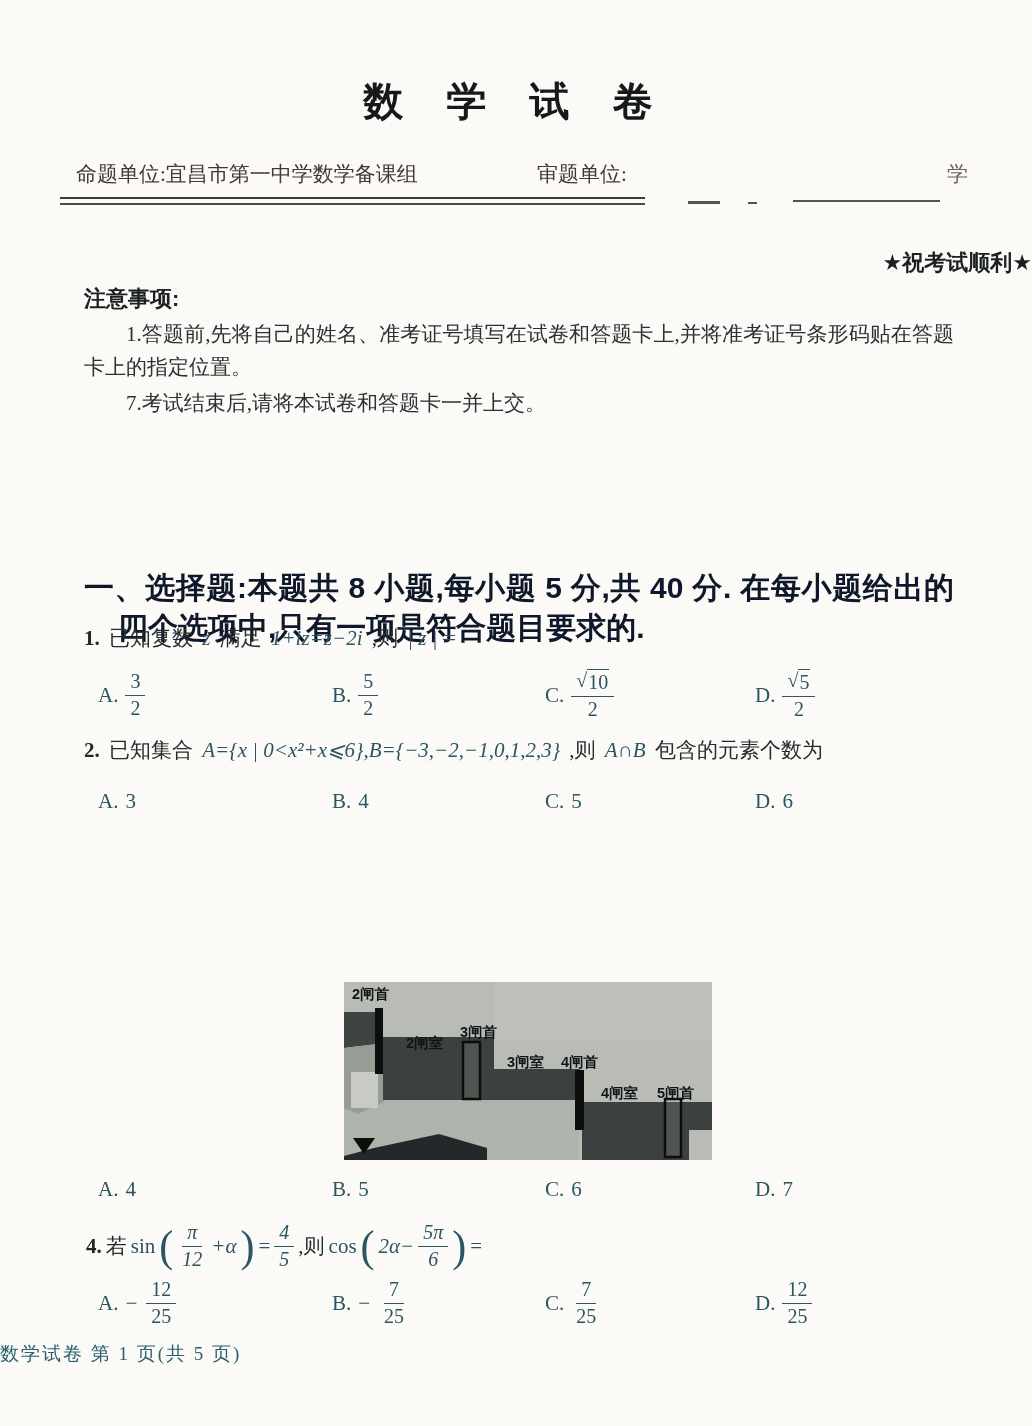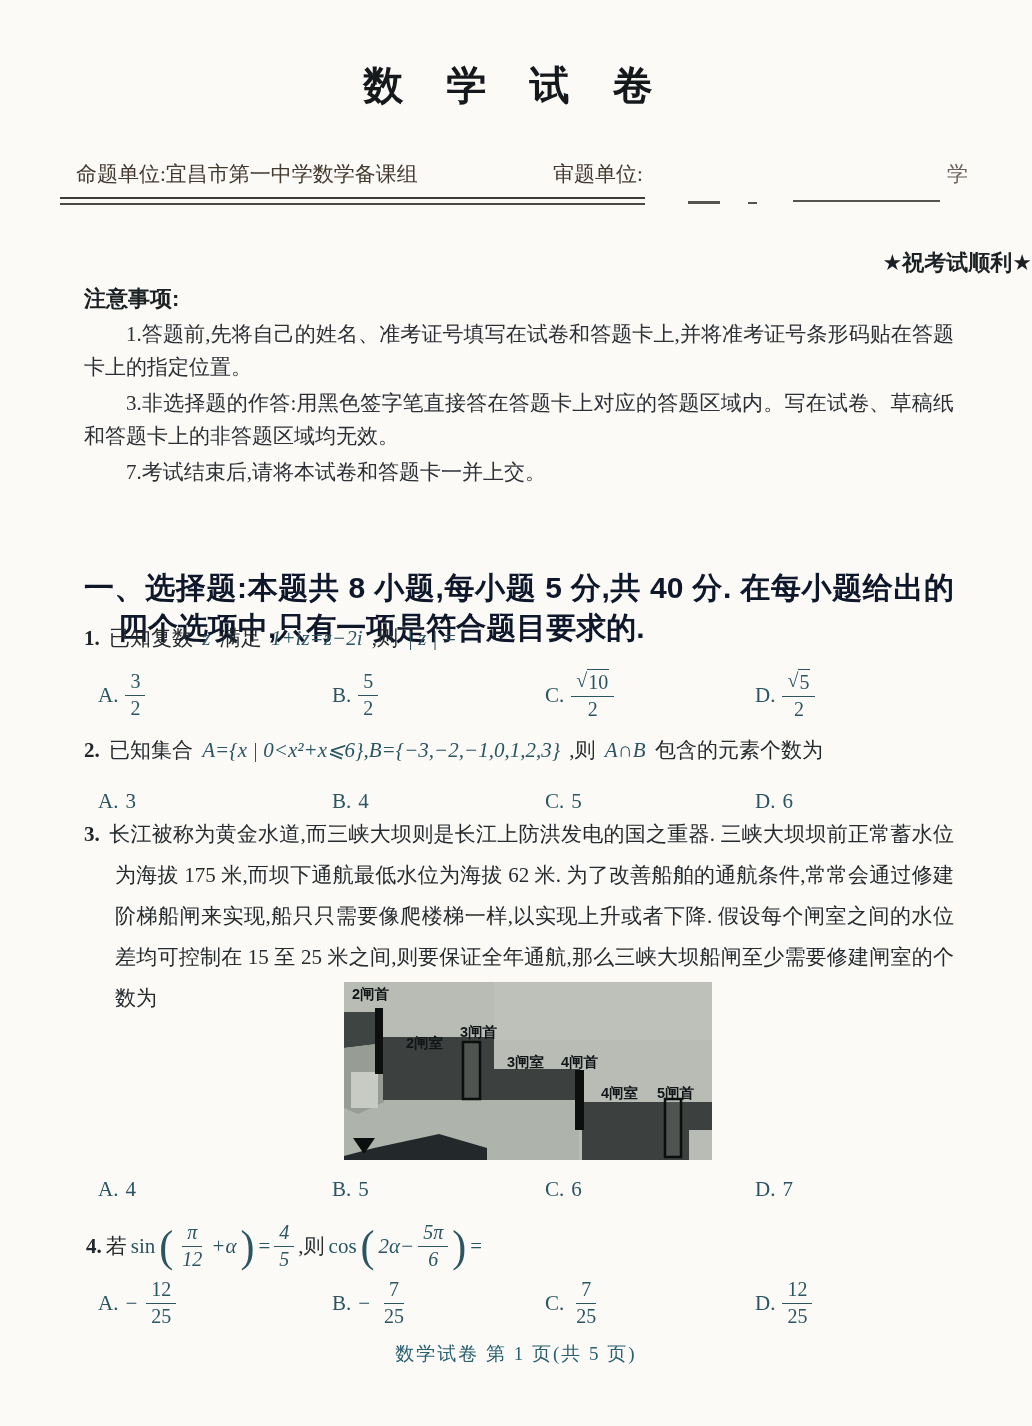--- a/index.html
+++ b/index.html
@@ -4,27 +4,27 @@
 <style>
   html,body{margin:0;padding:0;background:#e8e8e6;}
   .page{
     position:relative;width:1032px;height:1426px;margin:0 auto;
     background:#fbfaf7;overflow:hidden;
     font-family:"Liberation Serif","DejaVu Serif",serif;
     color:#262b2e;
   }
   
   .title{
-    position:absolute;top:58px;left:0;right:0;margin:0;text-align:center;
+    position:absolute;top:74px;left:0;right:0;margin:0;text-align:center;
     font-family:"Liberation Sans","DejaVu Sans",sans-serif;
     font-size:40px;font-weight:bold;letter-spacing:16px;color:#15191c;
   }
   .hdr1{position:absolute;top:160px;left:76px;right:64px;height:28px;font-size:21px;color:#43392f;}
   .hdr1 .maker{position:absolute;left:0;top:0;}
-  .hdr1 .reviewer{position:absolute;left:461px;top:0;margin-left:16px;}
+  .hdr1 .reviewer{position:absolute;left:461px;top:0;}
   .hdr1 .edge{position:absolute;right:0;top:0;color:#6b6158;}
   .rule-main{position:absolute;top:197px;left:60px;width:585px;height:4px;
     border-top:2px solid #3c3c3a;border-bottom:2px solid #4a4a46;}
   .rule-frag{position:absolute;background:#555550;height:3px;}
   .rf1{top:201px;left:688px;width:32px;}
   .rf2{top:202px;left:748px;width:9px;height:2px;}
   .rf3{top:200px;left:793px;width:147px;height:2px;}
   .hdr2{
     position:absolute;top:208px;left:84px;right:84px;display:flex;justify-content:space-between;
     font-family:"Liberation Sans","DejaVu Sans",sans-serif;font-size:21px;font-weight:bold;color:#191e21;
@@ -68,21 +68,21 @@
   .q4row{position:absolute;left:84px;top:1214px;height:64px;display:flex;align-items:center;font-size:21px;}
   .q4row .piece{margin:0 2px;}
   .bp{font-size:42px;font-weight:300;line-height:1;font-style:normal;color:#2a5561;transform:scaleY(1.05);}
   
   .fig{position:absolute;left:344px;top:982px;width:368px;height:178px;background:#b8bcb5;
        box-shadow:0 0 0 1px #a3a79f inset;border-radius:18px;}
   .fig svg{position:absolute;left:0;top:0;}
   .flab{position:absolute;font-family:"Liberation Sans","DejaVu Sans",sans-serif;
         font-size:14.5px;font-weight:bold;color:#121517;white-space:nowrap;}
   
-  .footer{position:absolute;top:1341px;left:0;right:0;text-align:center;
+  .footer{position:absolute;top:1341px;left:0;right:0;
           font-size:19px;letter-spacing:2px;color:#2a6170;}
 </style>
 </head>
 <body>
 
 <div class="page">
 
   <h1 class="title">数 学 试 卷</h1>
 
   <div class="hdr1">
@@ -95,21 +95,20 @@
   <div class="rule-frag rf1"></div>
   <div class="rule-frag rf2"></div>
   <div class="rule-frag rf3"></div>
 
 
   <div class="blessing">★祝考试顺利★</div>
 
   <div class="notice">
     <div class="notice-title">注意事项:</div>
     <p class="note">1.答题前,先将自己的姓名、准考证号填写在试卷和答题卡上,并将准考证号条形码贴在答题卡上的指定位置。</p>
-    <p class="note">3.非选择题的作答:用黑色签字笔直接答在答题卡上对应的答题区域内。写在试卷、草稿纸和答题卡上的非答题区域均无效。</p>
     <p class="note">7.考试结束后,请将本试卷和答题卡一并上交。</p>
   </div>
 
   <div class="sec">一、选择题:本题共 8 小题,每小题 5 分,共 40 分. 在每小题给出的四个选项中,只有一项是符合题目要求的.</div>
 
   <div class="q" style="top:624px">
     <span class="qn">1.</span>
     <span class="zh">已知复数</span>
     <span class="math">z</span>
     <span class="zh">满足</span>
@@ -176,24 +175,20 @@
     <span class="opt" style="left:461px">
       <span class="olabel">C.</span>
       <span class="oval">5</span>
     </span>
     <span class="opt" style="left:671px">
       <span class="olabel">D.</span>
       <span class="oval">6</span>
     </span>
   </div>
 
-  <div class="q q3text" style="top:814px">
-    <span class="qn">3.</span>
-    <span class="zh">长江被称为黄金水道,而三峡大坝则是长江上防洪发电的国之重器. 三峡大坝坝前正常蓄水位为海拔 175 米,而坝下通航最低水位为海拔 62 米. 为了改善船舶的通航条件,常常会通过修建阶梯船闸来实现,船只只需要像爬楼梯一样,以实现上升或者下降. 假设每个闸室之间的水位差均可控制在 15 至 25 米之间,则要保证全年通航,那么三峡大坝船闸至少需要修建闸室的个数为</span>
-  </div>
 
   <div class="fig">
     <svg width="368" height="178" viewBox="0 0 368 178">
       <rect x="0" y="0" width="368" height="178" fill="#b8bcb5"></rect>
       <rect x="150" y="0" width="218" height="58" fill="#bdc1ba"></rect>
       <rect x="0" y="118" width="235" height="60" fill="#aeb3ac"></rect>
       <polygon points="0,30 33,30 33,62 0,66" fill="#3e4441"></polygon>
       <polygon points="0,66 33,62 40,92 40,120 14,132 0,126" fill="#979c94"></polygon>
       <rect x="7" y="90" width="27" height="36" fill="#c7cbc3"></rect>
       <polygon points="39,55 150,55 150,87 236,87 236,118 39,118" fill="#3c413f"></polygon>

